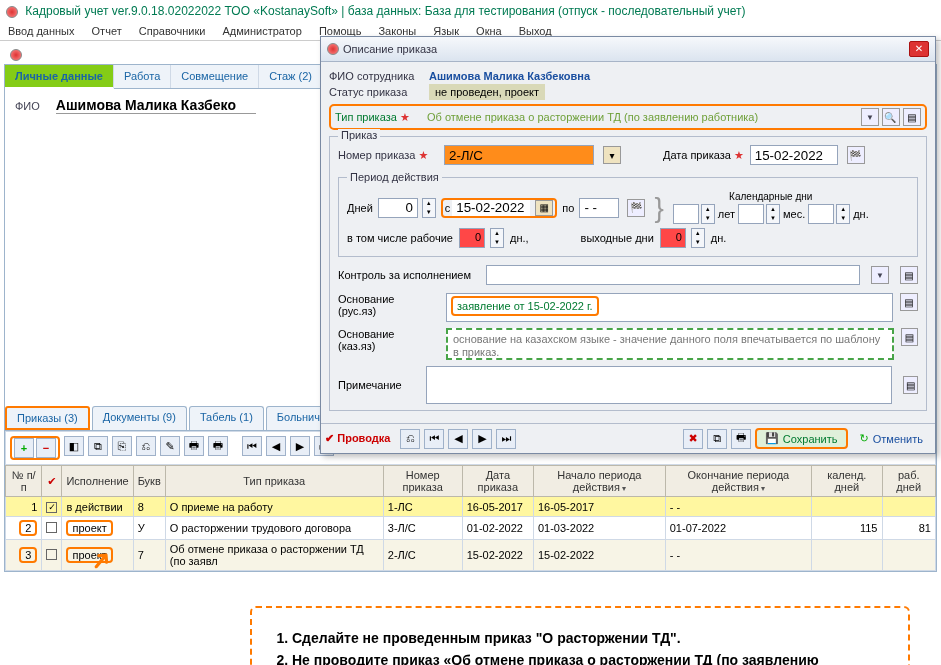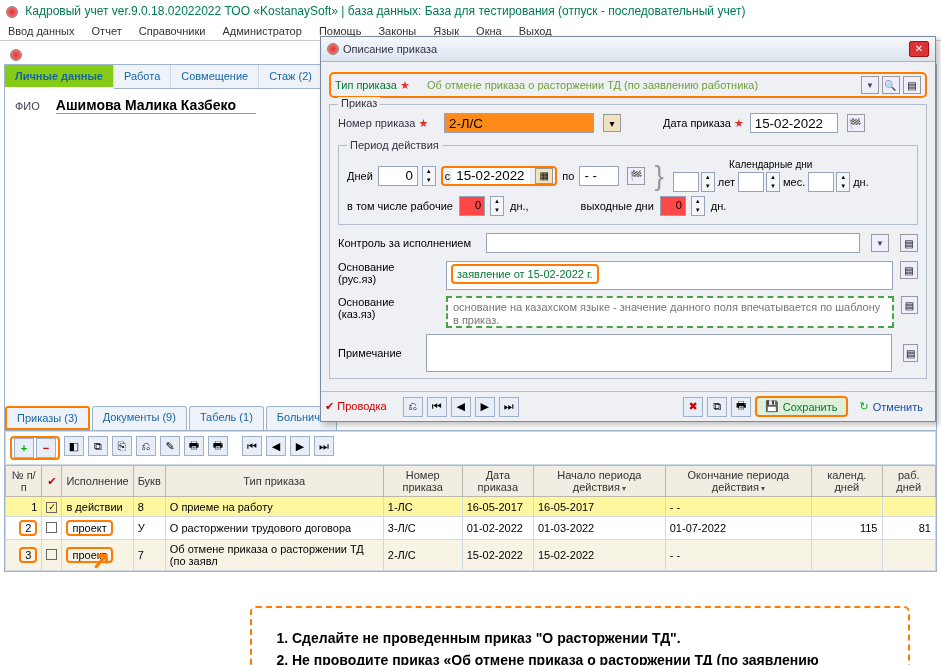--- a/index.html
+++ b/index.html
@@ -43,21 +43,21 @@
 .spin-btns span{flex:1;font-size:6px;text-align:center;line-height:8px;background:#f4f6fa;cursor:pointer}
 fieldset.period{border:1px solid #b3bccc;padding:6px 8px}
 fieldset.period legend{color:#334;padding:0 3px}
 .brace{font-size:28px;color:#999;line-height:20px;padding:0 4px}
 textarea.txtbox{height:38px;width:100%;resize:none;font-family:inherit;font-size:11px}
 .osn-val{border:2px solid #ff7a00;border-radius:4px;color:#007a30;padding:2px 4px;display:inline-block}
 .green-inp{border:2px dashed #47a447;color:#777;padding:3px 5px;width:100%;background:#fff;height:32px}
 .btn-bar{display:flex;align-items:center;gap:4px;padding:4px;border-top:1px solid #b3bccc;background:#eef0f3}
 .btn-bar .sp{flex:1}
 .tb{width:20px;height:20px;border:1px solid #9fb1c9;background:#e8eef7;display:inline-flex;align-items:center;justify-content:center;font-size:11px;cursor:pointer}
-.provodka{color:#c00;font-weight:normal;margin-right:12px}
+.provodka{color:#c00;font-weight:bold;margin-right:6px}
 .save-btn{border:2px solid #ff7a00;border-radius:4px;padding:2px 8px;color:#007a30;background:#dff0da;display:inline-flex;align-items:center;gap:4px;cursor:pointer}
 .cancel-btn{padding:2px 8px;color:#1a4fa0;display:inline-flex;align-items:center;gap:4px;cursor:pointer}
 
 .lower-block{margin-top:280px}
 .lower-tabs{display:flex;border-bottom:1px solid #9db4cc}
 .lower-tabs .tab{padding:4px 10px;border:1px solid #9db4cc;border-bottom:none;background:#eef3f9;margin-right:2px;border-radius:3px 3px 0 0}
 .lower-tabs .tab.active-orange{border:2px solid #ff7a00}
 .tbar{display:flex;gap:4px;padding:4px;border:1px solid #cfd9e6}
 .tbl{width:100%;border-collapse:collapse;font-size:11px}
 .tbl th{background:#f1ede3;border:1px solid #bcb8aa;padding:3px 4px;color:#333;font-weight:normal}
@@ -199,20 +199,28 @@
     </div>
   </div>
 
   <div class="modal">
     <div class="modal-hd">
       <span class="title-ico"></span>
       <span class="t">Описание приказа</span>
       <span class="x">✕</span>
     </div>
     <div class="modal-body">
+      <div class="frow">
+        <span class="flabel">ФИО сотрудника</span>
+        <span class="fval fio-val">Ашимова Малика Казбековна</span>
+      </div>
+      <div class="frow">
+        <span class="flabel">Статус приказа</span>
+        <span class="status-val">не проведен, проект</span>
+      </div>
       <div class="type-row">
         <span class="flabel"><span>Тип приказа</span> <span class="star">★</span></span>
         <span class="fval">Об отмене приказа о расторжении ТД (по заявлению работника)</span>
         <span class="tiny-btn">
             <span class="dd-arrow">▼</span>
           </span>
         <span class="tiny-btn">🔍</span>
         <span class="tiny-btn">▤</span>
       </div>
 

